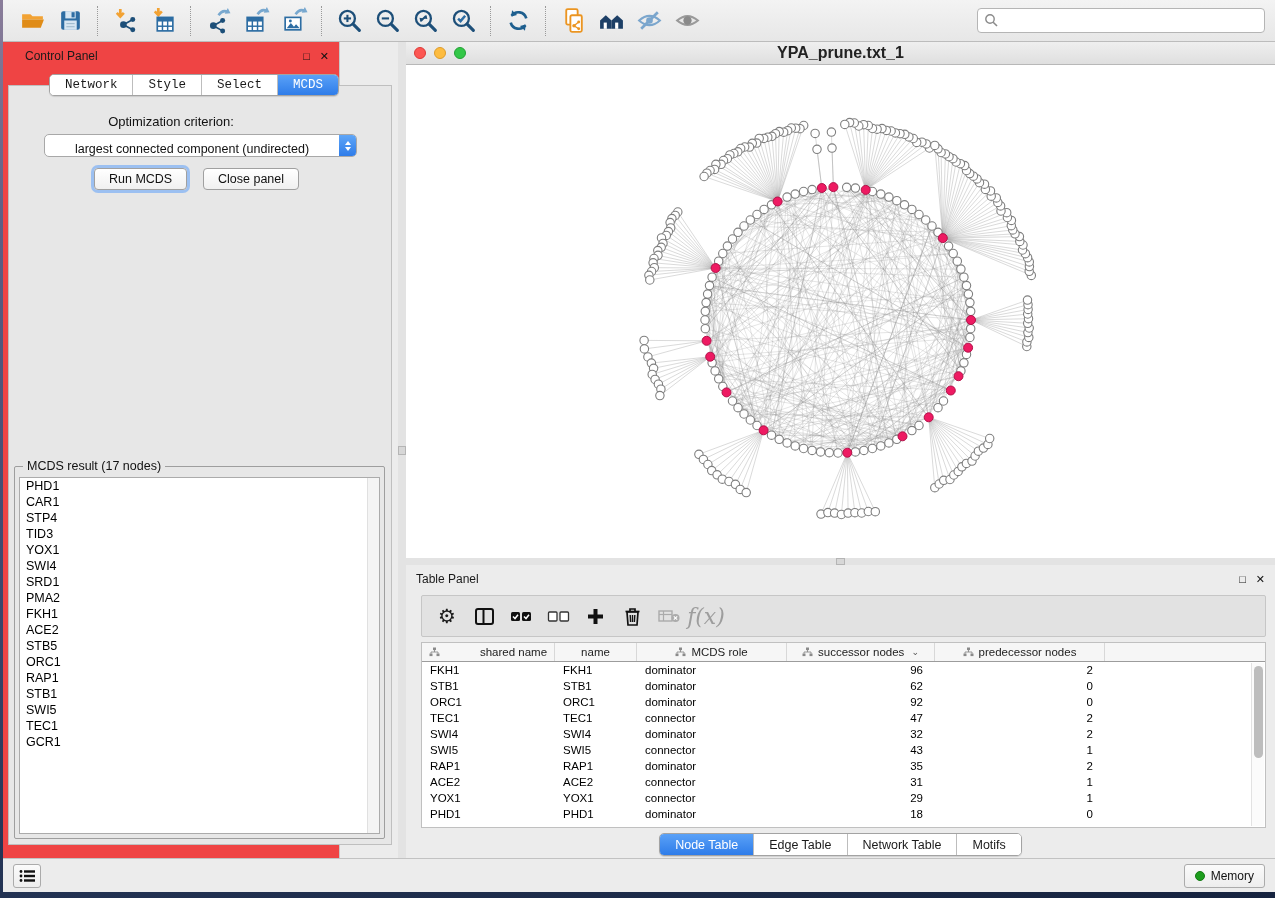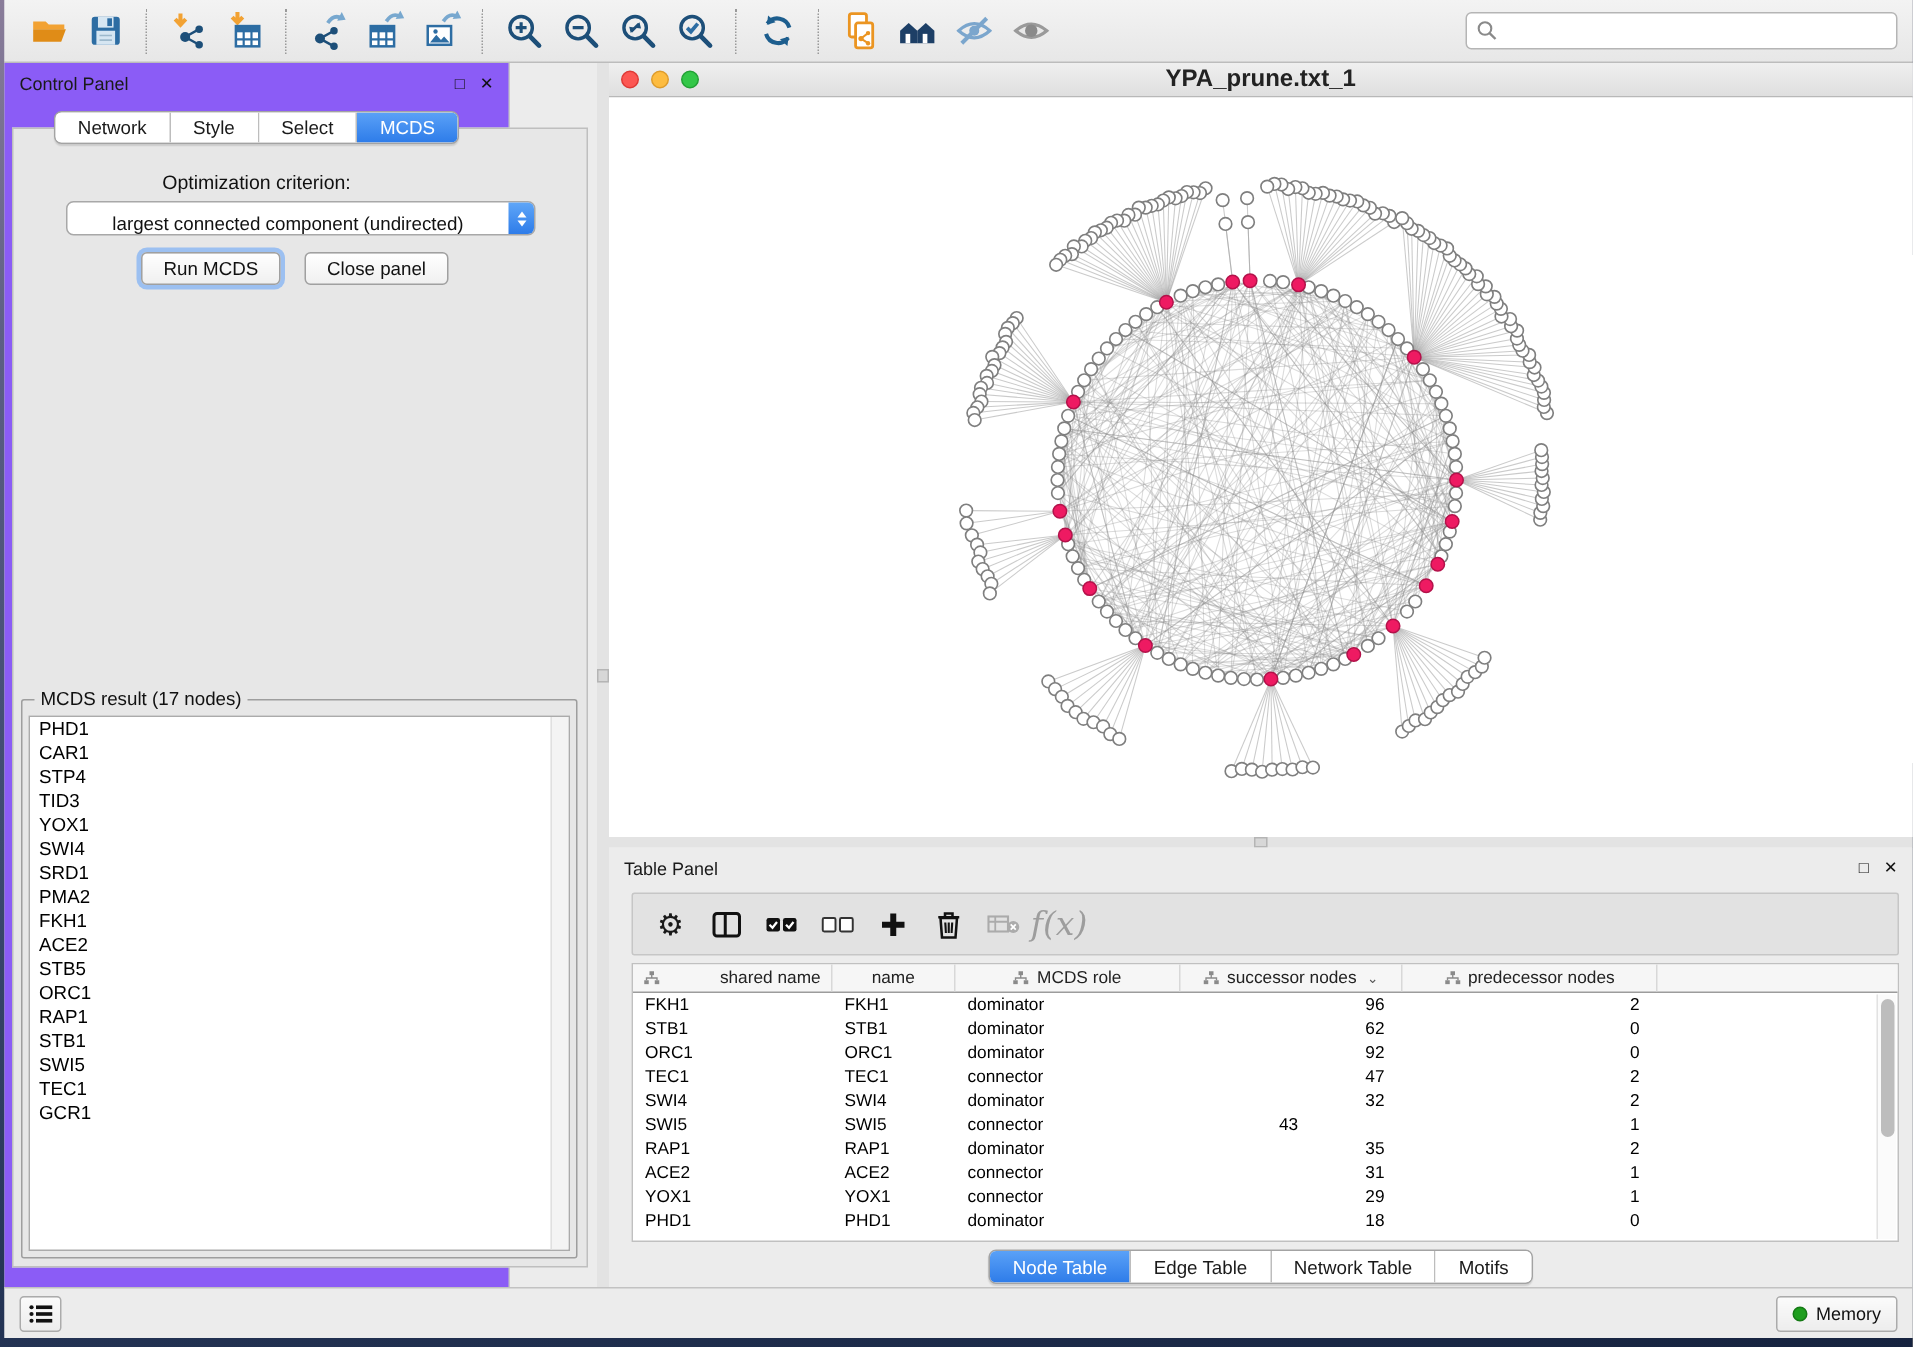--- a/index.html
+++ b/index.html
@@ -17,30 +17,30 @@
     align-items:center; justify-content:center; cursor:pointer; margin:0 2px; }
   .tbtn svg { display:block; }
   .tsep { width:1px; height:30px; border-left:1px dotted #9a9a9a; margin:0 8px; }
   #search-wrap { margin-left:auto; position:relative; }
   #search-input { width:288px; height:25px; border:1px solid #b5b5b5; border-radius:4px;
     background:#fff; padding:0 6px 0 26px; font-size:12px; color:#333; outline:none; }
   #search-icon { position:absolute; left:7px; top:5px; }
 
   
   #control-panel { position:absolute; left:0; top:42px; width:337px; height:816px;
-    background:#8b5cf6; border-right:1px solid #c8c8c8; }
+    background:#ef4444; border-right:1px solid #c8c8c8;padding-left:12px; }
   .panel-titlebar { height:28px; display:flex; align-items:center; padding:0 10px;
     font-size:12px; color:#1a1a1a; }
   .panel-ctls { margin-left:auto; display:flex; gap:10px; font-size:11px; color:#111; }
   .panel-ctl { cursor:pointer; line-height:11px; }
   .float-glyph { font-size:11px; }
   .close-glyph { font-weight:bold; }
   #cp-content-box { position:absolute; left:5px; top:43px; width:384px; height:760px;
     background:#e7e7e7; border:1px solid #bfbfbf; }
-  #cp-tabs { position:absolute; left:0; top:32px; width:100%; display:flex; justify-content:center; z-index:3; }
+  #cp-tabs { position:absolute; left:0; top:32px; width:100%; display:flex; justify-content:flex-end; z-index:3;font-family:Liberation Mono, monospace; }
   .segbar { display:inline-flex; border:1px solid #a3a3a3; border-radius:5px; overflow:hidden;
     background:#fff; box-shadow:0 1px 1px rgba(0,0,0,.12); }
   .seg { display:inline-flex; align-items:center; justify-content:center; height:20px;
     padding:0 15px; font-size:12.5px; color:#1a1a1a; background:#fff; border-right:1px solid #bdbdbd;
     cursor:pointer; white-space:nowrap; }
   .seg:last-child { border-right:none; }
   .seg.selected { background:linear-gradient(#5aa1f7,#2e7ce9); color:#fff; }
   #opt-label { position:absolute; left:0; top:72px; width:100%; text-align:center;
     font-size:13px; color:#111; }
   #criterion-select { position:absolute; left:41px; top:92px; width:313px; height:23px;
@@ -1249,21 +1249,21 @@
             <div class="td" style="width: 133px;">SWI4</div>
             <div class="td" style="width: 82px;">SWI4</div>
             <div class="td" style="width: 150px;">dominator</div>
             <div class="td num" style="width: 148px;">32</div>
             <div class="td num" style="width: 170px;">2</div>
           </div>
           <div class="tr">
             <div class="td" style="width: 133px;">SWI5</div>
             <div class="td" style="width: 82px;">SWI5</div>
             <div class="td" style="width: 150px;">connector</div>
-            <div class="td num" style="width: 148px; text-align: center;">43</div>
+            <div class="td num" style="width: 148px;">43</div>
             <div class="td num" style="width: 170px;">1</div>
           </div>
           <div class="tr">
             <div class="td" style="width: 133px;">RAP1</div>
             <div class="td" style="width: 82px;">RAP1</div>
             <div class="td" style="width: 150px;">dominator</div>
             <div class="td num" style="width: 148px;">35</div>
             <div class="td num" style="width: 170px;">2</div>
           </div>
           <div class="tr">

